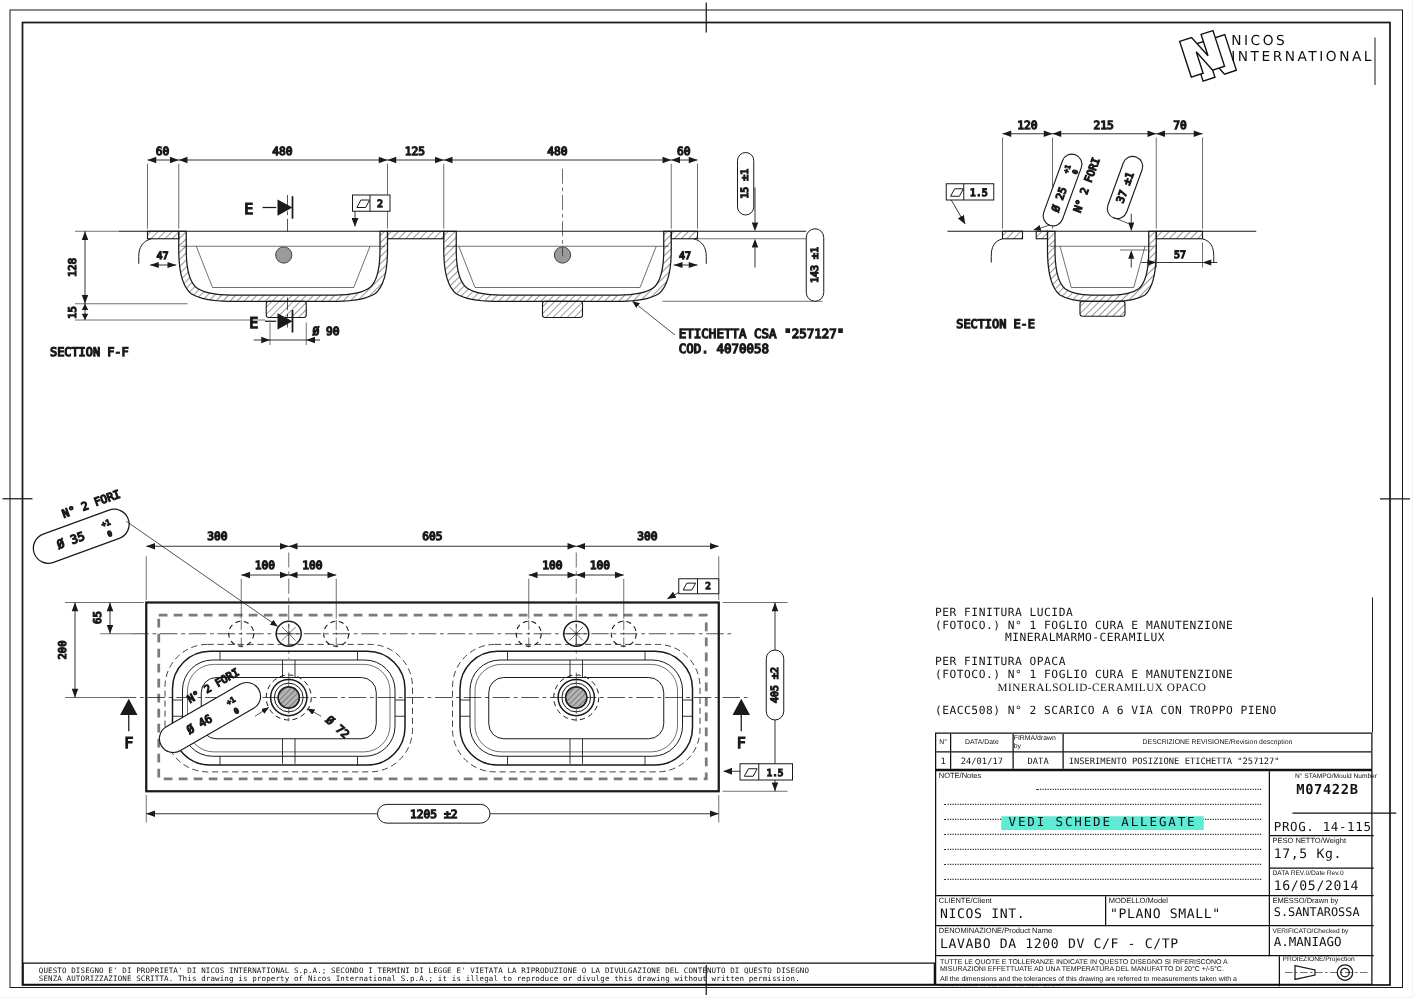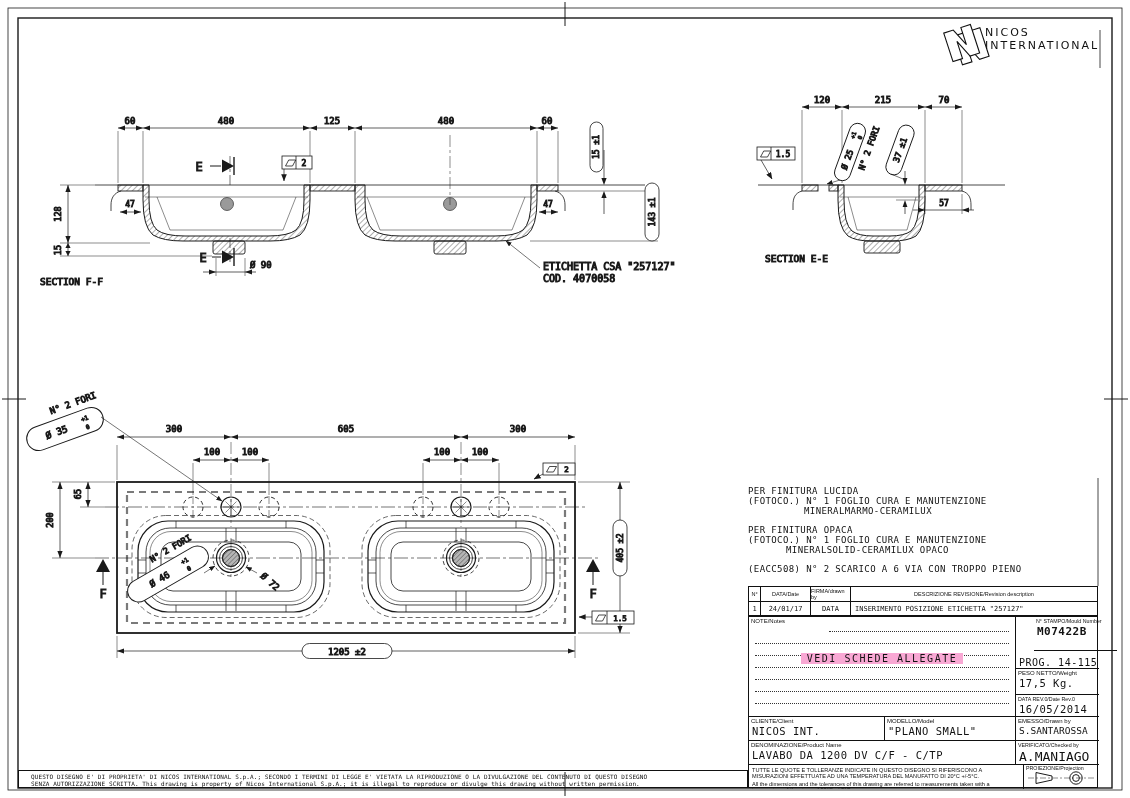--- a/index.html
+++ b/index.html
@@ -4,35 +4,35 @@
 <style>
   html,body{margin:0;padding:0;background:#e8e8e8;}
   #sheet{position:relative;width:1130px;height:798px;background:#ffffff;overflow:hidden;
          font-family:"DejaVu Sans Mono",monospace;color:#111;}
   svg text{font-family:"DejaVu Sans Mono",monospace;fill:#111;}
   .abs{position:absolute;}
   
   #finish-notes{left:748px;top:486px;width:352px;font-size:9px;line-height:10px;letter-spacing:.4px;white-space:nowrap;}
   #finish-notes .gap{height:9px;}
   #finish-notes .ind1{margin-left:56px;}
-  #finish-notes .ind2{margin-left:38px;}
+  #finish-notes .ind2{margin-left:50px;font-family:Liberation Serif, serif;}
   
   #rev-table{left:748px;top:586px;width:350px;height:30px;border:1px solid #111;box-sizing:border-box;}
   .rcell{position:absolute;box-sizing:border-box;border-right:1px solid #111;overflow:hidden;
          display:flex;align-items:center;justify-content:center;}
   .rhead{font-size:5.5px;font-family:"Liberation Sans",sans-serif;}
   .rdata{font-size:7px;}
   
   #title-block{left:748px;top:616px;width:350px;height:172px;border:1px solid #111;box-sizing:border-box;}
   .cell{position:absolute;box-sizing:border-box;border-right:1px solid #111;border-bottom:1px solid #111;overflow:hidden;}
   .lbl{font-size:6px;font-family:"Liberation Sans",sans-serif;padding:1px 2px;display:block;}
   .val{font-size:10.5px;letter-spacing:.5px;padding:0 3px;display:block;white-space:nowrap;}
   .dotrow{position:absolute;left:6px;right:6px;border-bottom:1.6px dotted #333;height:0;}
   #vedi{position:absolute;left:0;right:0;top:36px;text-align:center;font-size:10px;letter-spacing:1.5px;}
-  #vedi span{background:#f9a8d4;padding:0 6px;}
+  #vedi span{background:#5eead4;padding:0 6px;}
   .tolnote{font-size:5.6px;font-family:"Liberation Sans",sans-serif;line-height:6.4px;padding:2px 3px;}
   
   #footer{left:18px;top:770px;width:730px;height:18px;border:1px solid #111;box-sizing:border-box;
           font-size:6px;line-height:7px;padding:2px 4px 0 12px;letter-spacing:.1px;white-space:nowrap;overflow:hidden;}
   
   #logo-text{left:985px;top:26px;width:130px;font-family:"DejaVu Sans",sans-serif;
              font-weight:normal;font-size:11px;line-height:13px;letter-spacing:2px;}
 </style>
 </head>
 <body>
@@ -535,21 +535,21 @@
       <span class="lbl">EMESSO/Drawn by</span>
       <span class="val" style="font-size:9.5px;letter-spacing:0">S.SANTAROSSA</span>
     </div>
 
     <div class="cell" style="left:0;top:124px;width:267px;height:24px">
       <span class="lbl">DENOMINAZIONE/Product Name</span>
       <span class="val">LAVABO DA 1200 DV C/F - C/TP</span>
     </div>
     <div class="cell" style="left:267px;top:124px;width:83px;height:24px;border-right:none">
       <span class="lbl" style="font-size:5.3px">VERIFICATO/Checked by</span>
-      <span class="val" style="font-size:13px;letter-spacing:0">A.MANIAGO</span>
+      <span class="val" style="font-size:10px;letter-spacing:0">A.MANIAGO</span>
     </div>
 
     <div class="cell" style="left:0;top:148px;width:275px;height:24px;border-bottom:none">
       <div class="tolnote" style="padding-bottom:0">TUTTE LE QUOTE E TOLLERANZE INDICATE IN QUESTO DISEGNO SI RIFERISCONO A MISURAZIONI EFFETTUATE AD UNA TEMPERATURA DEL MANUFATTO DI 20°C +/-5°C.</div>
       <div class="tolnote" style="padding-top:1px">All the dimensions and the tolerances of this drawing are referred to measurements taken with a temperature of the piece of 20°C +/-5°C.</div>
     </div>
     <div class="cell" style="left:275px;top:148px;width:75px;height:24px;border-right:none;border-bottom:none">
       <span class="lbl" style="font-size:5.3px;line-height:5.6px">PROIEZIONE/Projection</span>
       <svg width="72" height="14" viewBox="0 0 72 14" style="display:block;margin:-2px auto 0">
         <g stroke="#1a1a1a" fill="none" stroke-width="1">

